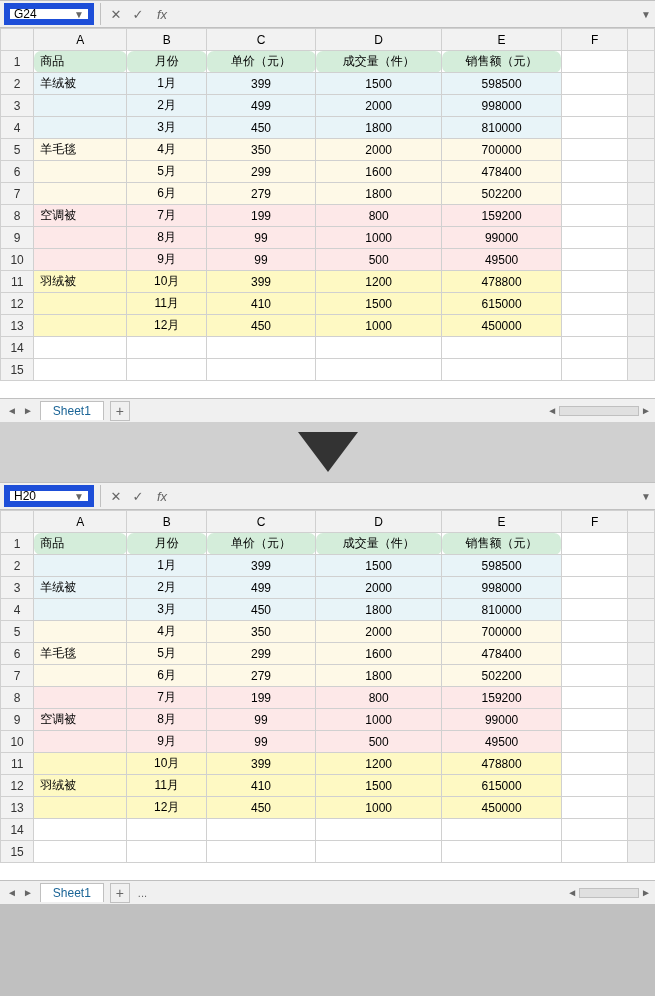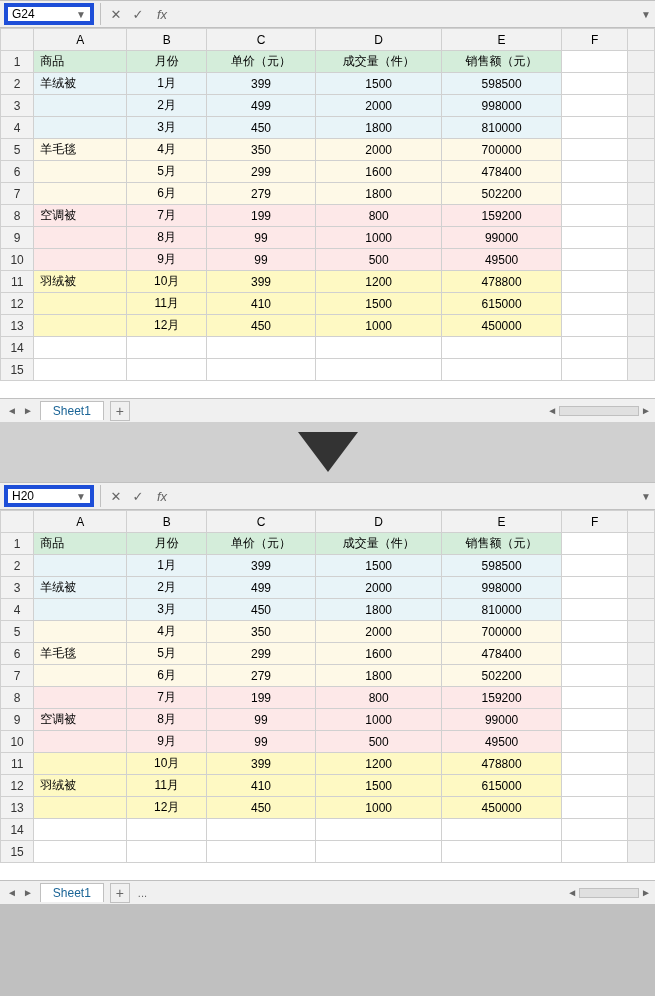--- a/index.html
+++ b/index.html
@@ -16,21 +16,21 @@
       align-items: center;
       height: 28px;
       background: #f0f0f0;
       border-bottom: 1px solid #c0c0c0;
       border-top: 1px solid #c0c0c0;
     }
 
     .cell-ref-box {
       width: 90px;
       height: 22px;
-      border: 4px solid #1d4ed8;
+      border: 6px solid #1d4ed8;
       margin: 3px 4px;
       padding: 0 4px;
       font-size: 12px;
       display: flex;
       align-items: center;
       background: white;
     }
 
     .formula-bar-divider {
       width: 1px;
@@ -117,21 +117,21 @@
     td.cell-left {
       text-align: left;
       padding-left: 6px;
     }
 
     
     .bg-blue { background-color: #e8f4f8; }
     .bg-yellow { background-color: #fef9e7; }
     .bg-pink { background-color: #fde8e8; }
     .bg-teal { background-color: #fef9c3; }
-    .header-bg { background-color: #d4edda; }
+    .header-bg { background-color: #d4edda; border-radius: 7px; }
 
     
     .tab-bar {
       display: flex;
       align-items: center;
       height: 24px;
       background: #f0f0f0;
       border-top: 1px solid #c0c0c0;
       padding-left: 4px;
     }

